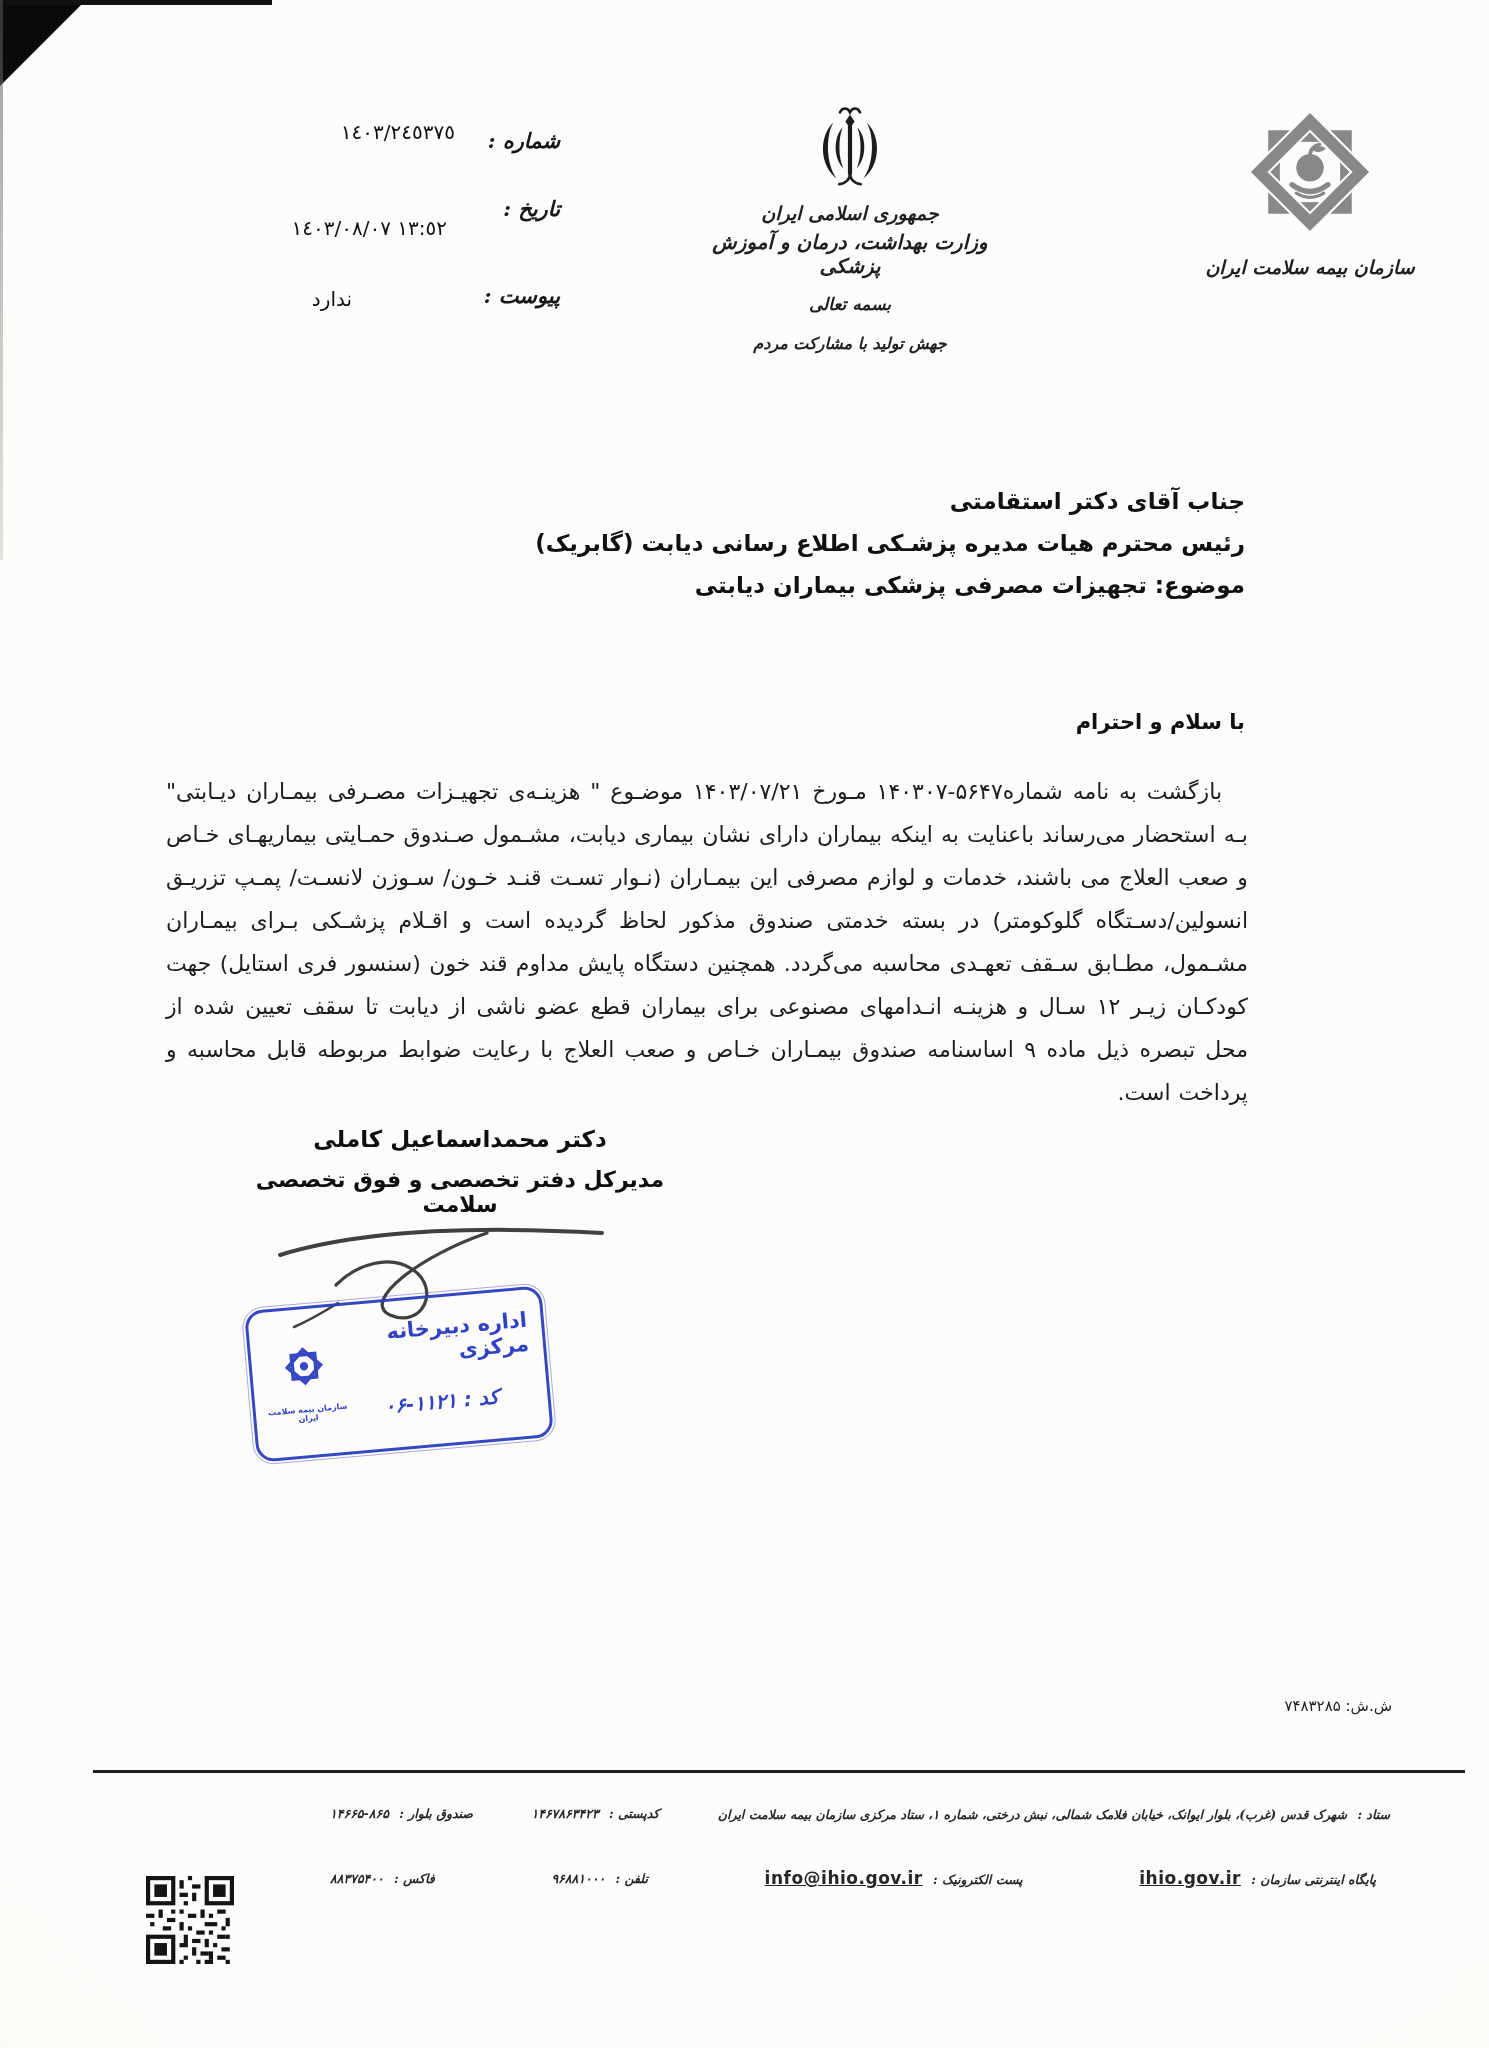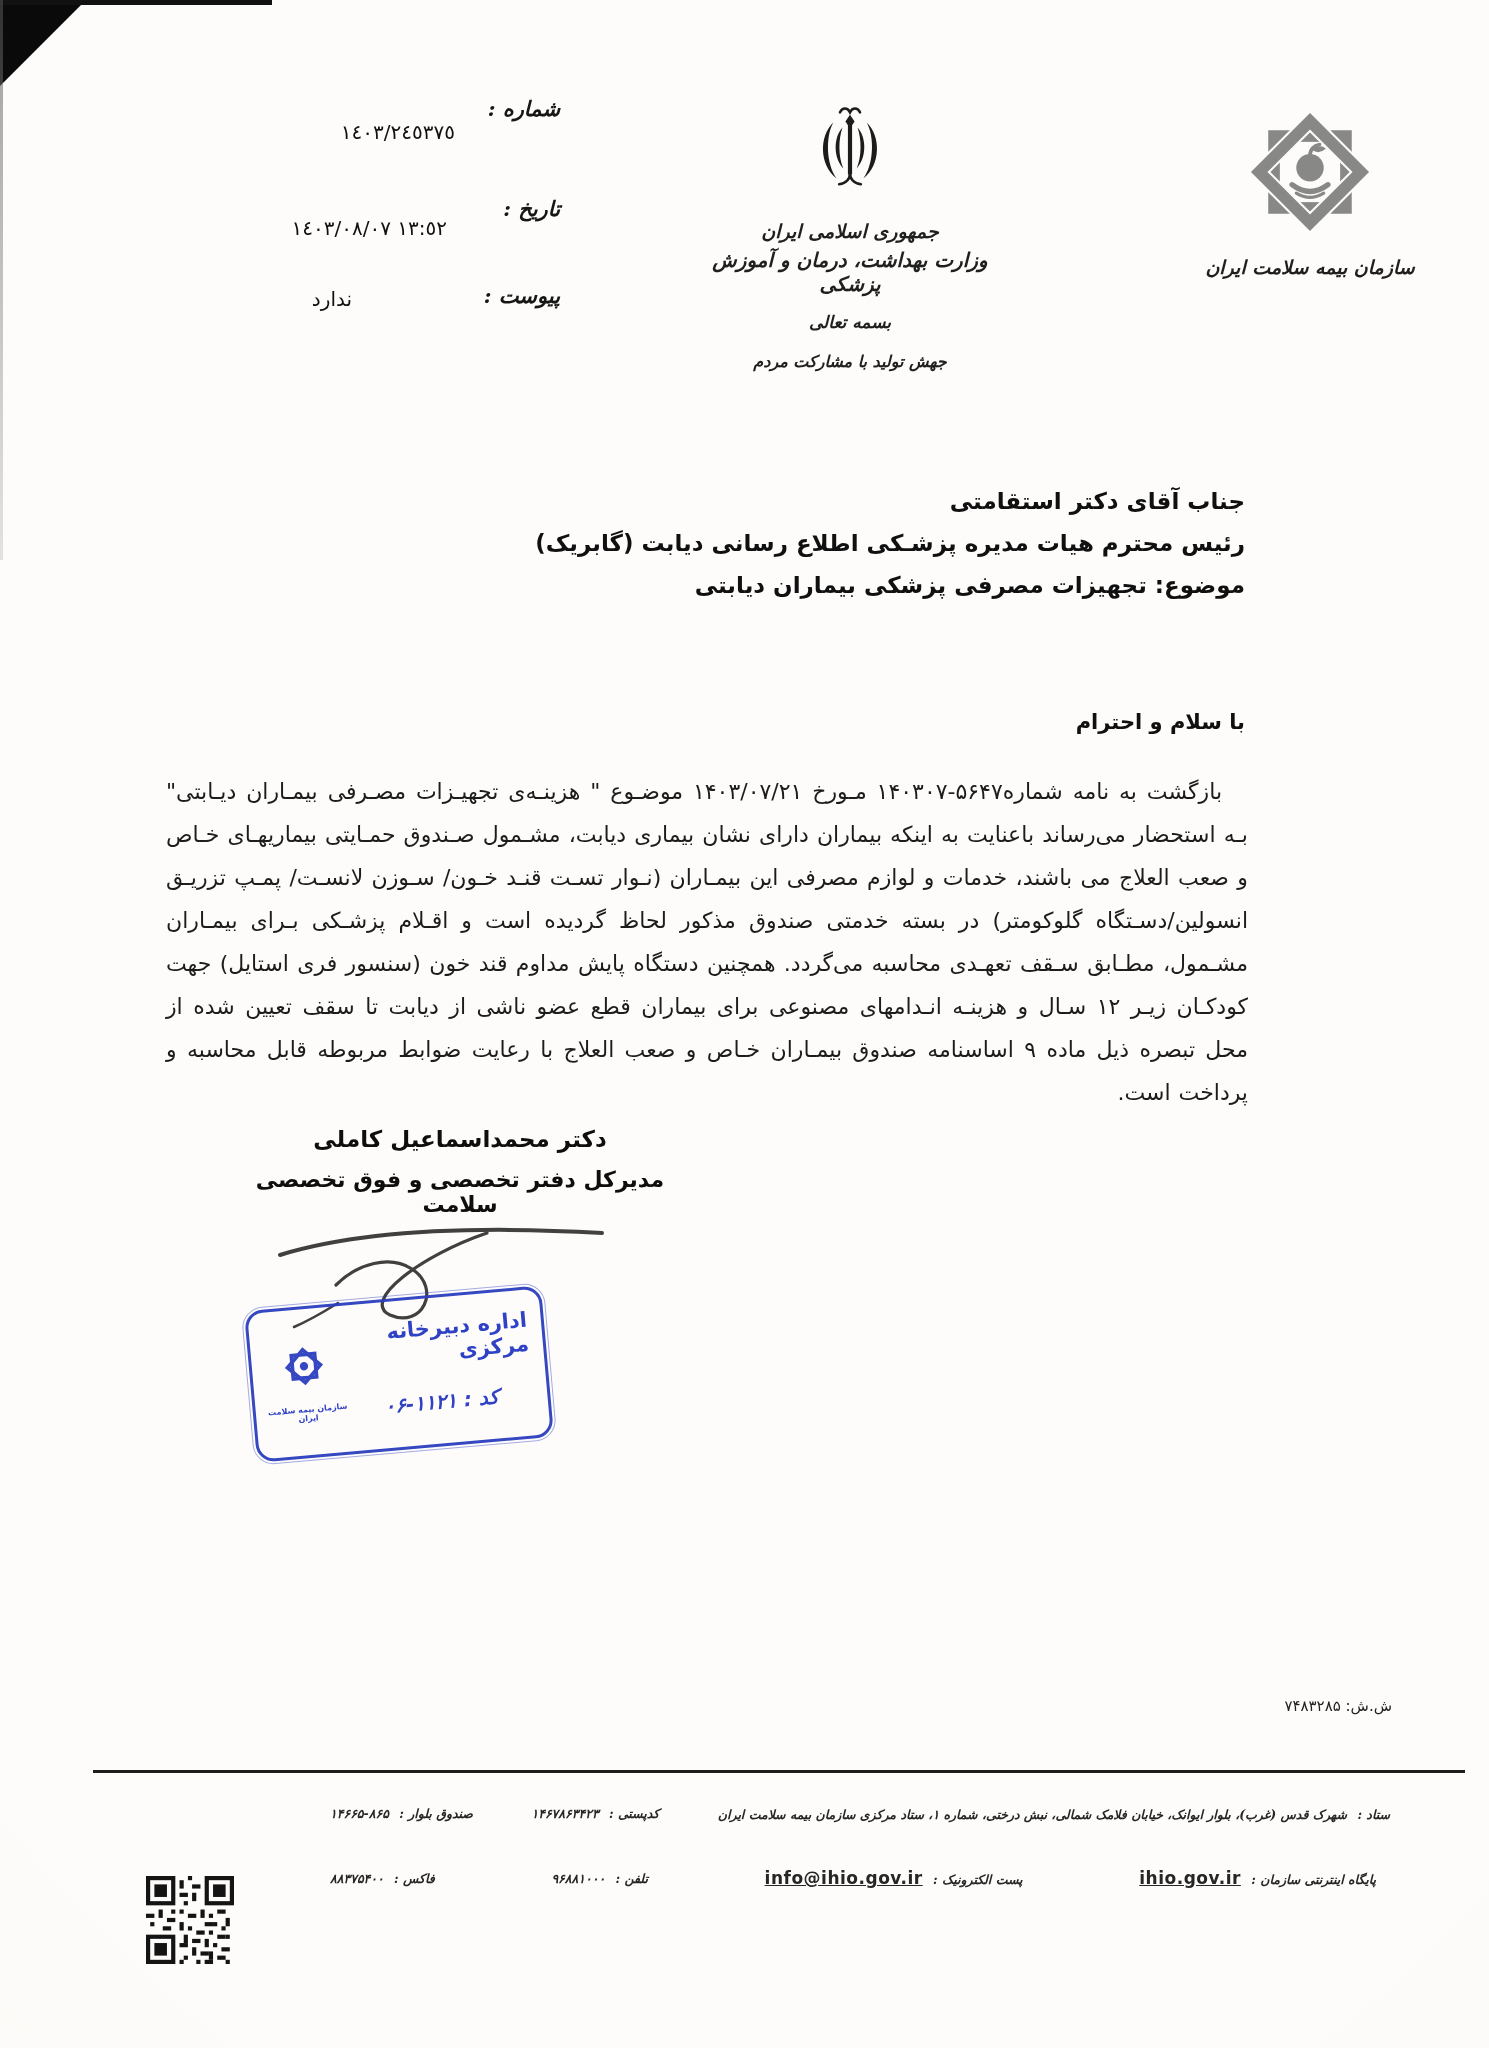--- a/index.html
+++ b/index.html
@@ -14,21 +14,21 @@
   .cal{font-family:"DejaVu Serif","DejaVu Sans",serif;font-style:italic;}
   
   .corner-wedge{left:0;top:0;width:0;height:0;border-top:46px solid #0a0a0a;border-left:40px solid #0a0a0a;border-right:46px solid transparent;border-bottom:40px solid transparent;}
   .top-edge-line{left:0;top:0;width:272px;height:5px;background:#111;}
   .left-edge{left:0;top:0;width:3px;height:560px;background:linear-gradient(#555,#cfcdc8);opacity:.55;}
   
   .meta-label{font-size:21px;font-weight:bold;color:#161616;}
   .meta-value{font-size:20px;color:#101010;letter-spacing:.5px;}
   
   .center-col{left:690px;top:104px;width:320px;text-align:center;}
-  .center-col .country{font-size:19px;font-weight:bold;margin-top:20px;}
+  .center-col .country{font-size:19px;font-weight:bold;margin-top:2px;}
   .center-col .ministry{font-size:20px;font-weight:bold;margin-top:6px;}
   .center-col .basmala{font-size:17px;font-weight:bold;margin-top:16px;}
   .center-col .slogan{font-size:16px;font-weight:bold;margin-top:20px;}
   
   .org-col{left:1185px;top:98px;width:250px;text-align:center;}
   .org-col .org-name{font-size:19px;font-weight:bold;margin-top:6px;}
   
   .recipient{right:244px;top:488px;text-align:right;margin-left:12px;}
   .recipient div{font-size:23px;font-weight:bold;color:#101010;margin-bottom:16px;}
   .greeting{right:244px;top:710px;font-size:21px;font-weight:bold;color:#101010;}
@@ -69,21 +69,21 @@
 </style>
 </head>
 <body>
 
 <div class="doc">
 
   <div class="abs corner-wedge"></div>
   <div class="abs top-edge-line"></div>
   <div class="abs left-edge"></div>
 
-  <span class="abs cal meta-label" style="right:929px;top:96px;">شماره :</span>
+  <span class="abs cal meta-label" style="right:929px;top:128px;">شماره :</span>
   <span class="abs fa meta-value" style="right:1034px;top:120px;">١٤٠٣/٢٤٥٣٧٥</span>
 
   <span class="abs cal meta-label" style="right:929px;top:196px;">تاريخ :</span>
   <span class="abs fa meta-value" style="right:1042px;top:200px;margin-top:16px;">١٣:٥٢  ١٤٠٣/٠٨/٠٧</span>
 
   <span class="abs cal meta-label" style="right:929px;top:283px;">پیوست :</span>
   <span class="abs fa meta-value" style="right:1137px;top:287px;">ندارد</span>
 
   <div class="abs center-col cal">
     <svg width="96" height="92" viewBox="0 0 100 110" aria-hidden="true">

